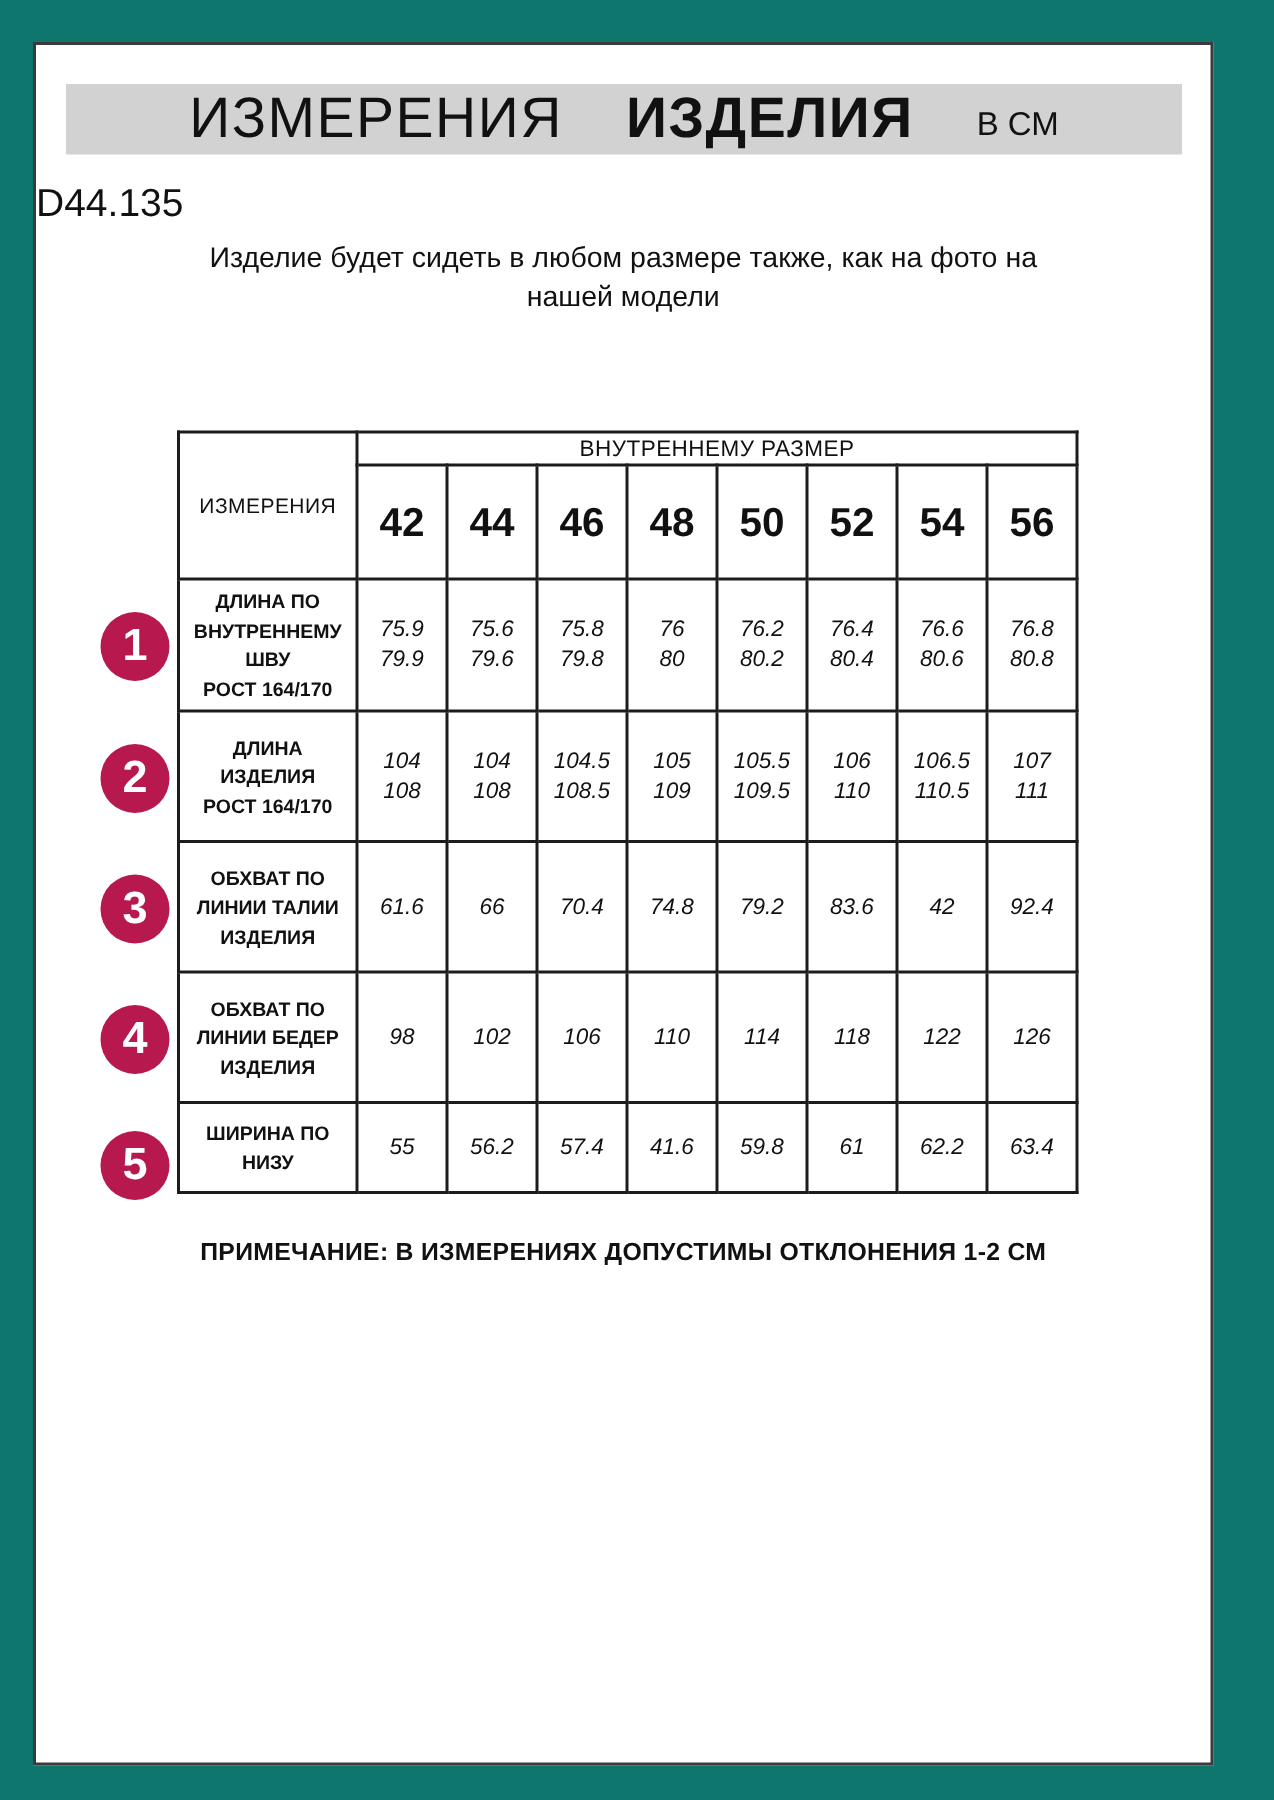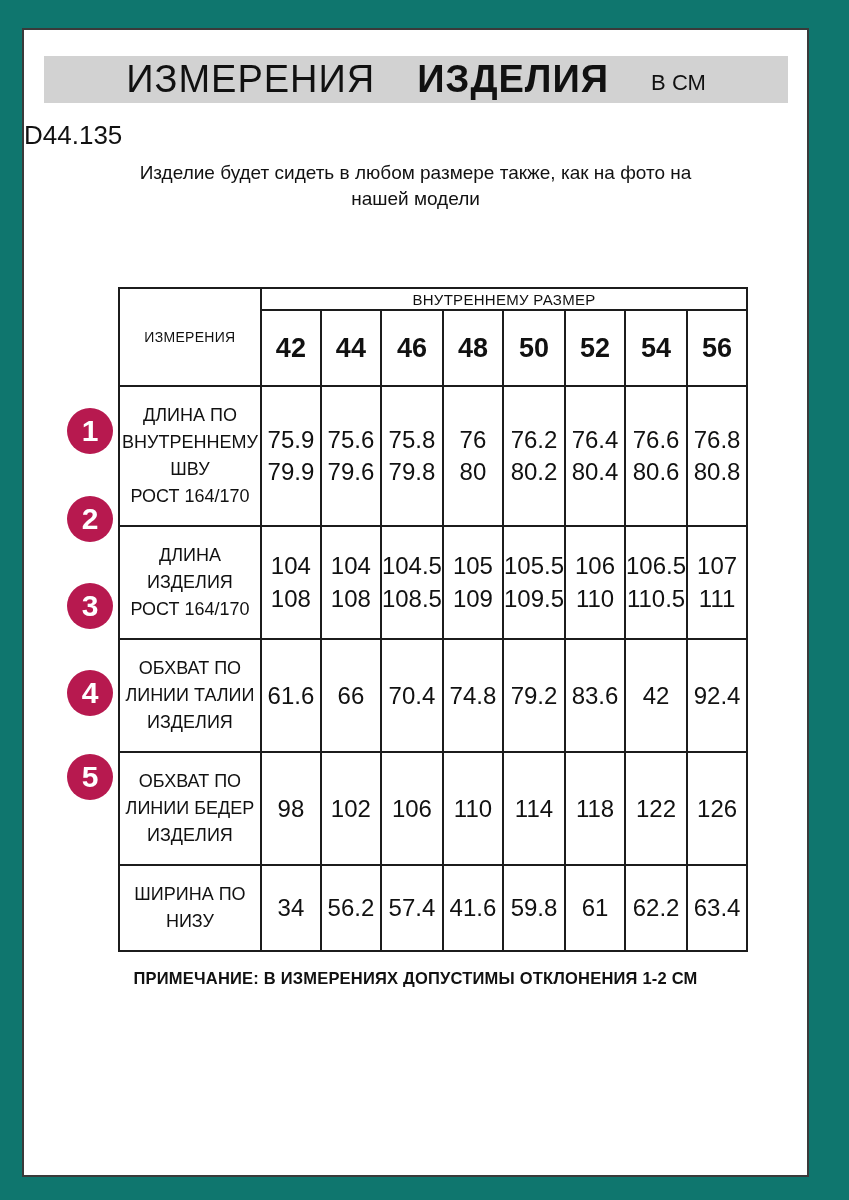--- a/index.html
+++ b/index.html
@@ -41,35 +41,35 @@
   .col-measure{width:119px;}
   .col-size{width:60px;}
   tr.group-row{height:22px;}
   tr.sizes-row{height:76px;}
   tr.data-row{height:87px;}
   tr.data-row.last{height:60px;}
 
   th.corner{font-size:14px;font-weight:400;letter-spacing:.3px;}
   th.group{font-size:15px;font-weight:400;letter-spacing:.3px;}
   th.size{font-size:27px;font-weight:700;}
-  td.rowlabel{font-size:18px;font-weight:400;line-height:1.5;white-space:pre-line;padding:15px 2px;}
-  td.val{font-size:24px;font-weight:400;line-height:1.35;white-space:pre-line;}
+  td.rowlabel{font-size:13px;font-weight:700;line-height:1.5;white-space:pre-line;padding:4px 2px;}
+  td.val{font-size:15px;font-weight:400;line-height:1.35;white-space:pre-line;font-style:italic;}
 
   .badge{
     position:absolute;left:43px;width:46px;height:46px;border-radius:50%;
     background:var(--badge);color:#fff;font-size:30px;font-weight:700;
     display:flex;align-items:center;justify-content:center;line-height:1;
   }
   .badge-1{top:121px;}
   .badge-2{top:209px;}
   .badge-3{top:296px;}
   .badge-4{top:383px;}
   .badge-5{top:467px;}
 
-  .note{margin-top:17px;text-align:center;font-size:16.5px;font-weight:700;letter-spacing:.2px;}
+  .note{margin-top:30px;text-align:center;font-size:16.5px;font-weight:700;letter-spacing:.2px;}
 </style>
 </head>
 <body>
 
 <div class="page">
   <div class="border-box">
 
     <div class="title-bar">
       <span class="title-main">ИЗМЕРЕНИЯ</span>
       <span class="title-bold">ИЗДЕЛИЯ</span>
@@ -183,21 +183,21 @@
             <td class="val">106</td>
             <td class="val">110</td>
             <td class="val">114</td>
             <td class="val">118</td>
             <td class="val">122</td>
             <td class="val">126</td>
           </tr>
           <tr class="data-row last">
             <td class="rowlabel">ШИРИНА ПО
 НИЗУ</td>
-            <td class="val">34</td>
+            <td class="val">55</td>
             <td class="val">56.2</td>
             <td class="val">57.4</td>
             <td class="val">41.6</td>
             <td class="val">59.8</td>
             <td class="val">61</td>
             <td class="val">62.2</td>
             <td class="val">63.4</td>
           </tr>
         </tbody>
       </table>

